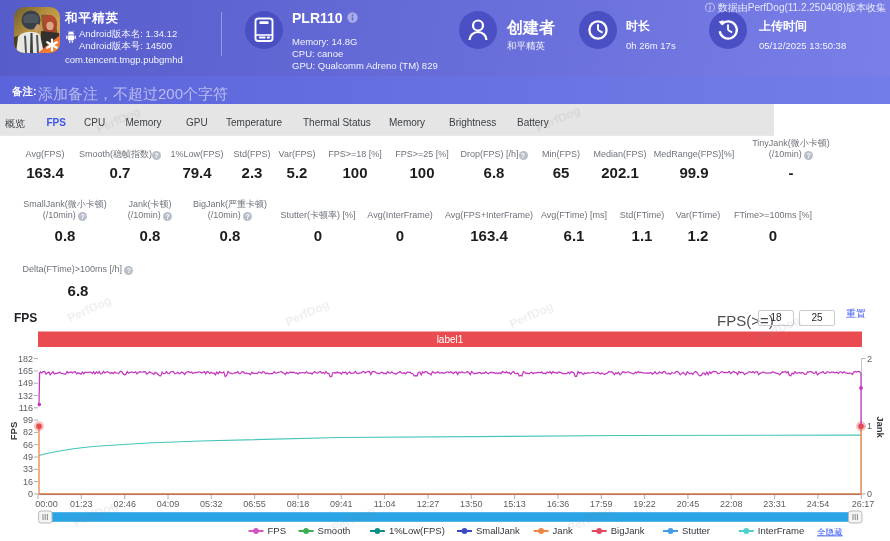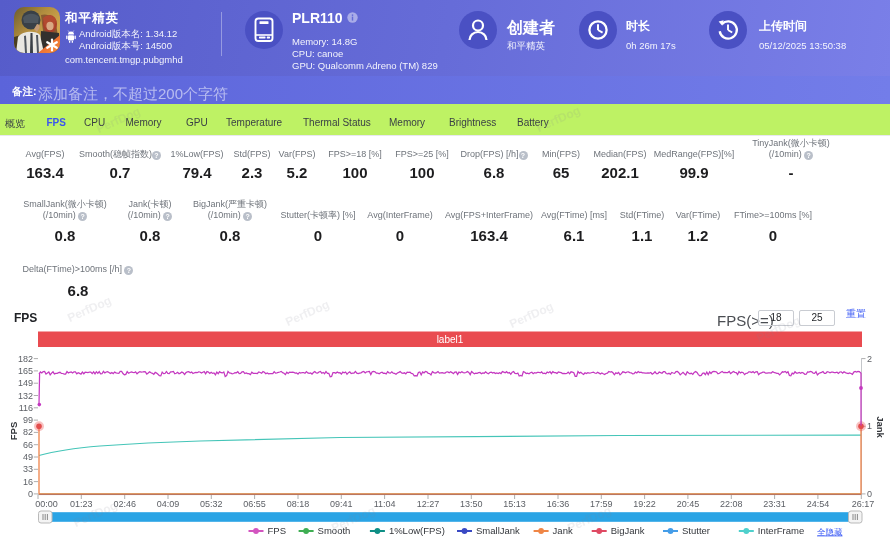--- a/index.html
+++ b/index.html
@@ -112,28 +112,29 @@
   
   <svg class="abs" style="left:709px;top:11px" width="38" height="38" viewBox="0 0 38 38">
     <circle cx="19" cy="19" r="19" fill="#4a50c3"></circle>
     <path d="M12.9,13.1 a8.6,8.6 0 1 1 -2.2,7.2" fill="none" stroke="#fff" stroke-width="2.3"></path>
     <path d="M14.6,9.3 L9.6,10.5 L13.3,14.8 Z" fill="#fff"></path>
     <line x1="19" y1="19" x2="19" y2="13.6" stroke="#fff" stroke-width="1.9"></line>
     <line x1="19" y1="19" x2="23.2" y2="21.5" stroke="#fff" stroke-width="1.9"></line>
   </svg>
   <div class="hd1" style="left:759px;top:18px;font-size:12px">上传时间</div>
   <div class="hd2" style="left:759px;top:40px">05/12/2025 13:50:38</div>
+  <div class="hd2" style="right:4px;top:1px;font-size:10px;color:rgba(255,255,255,0.82)">ⓘ 数据由PerfDog(11.2.250408)版本收集</div>
 </div>
 
 <div class="abs" style="left:0;top:76px;width:890px;height:28px;background:linear-gradient(90deg,#5b64da,#737de9)">
   <span style="position:absolute;left:12px;top:9px;font-size:10.5px;color:#fff;font-weight:700">备注:</span>
   <span style="position:absolute;left:38px;top:9px;font-size:15px;color:rgba(255,255,255,0.55)">添加备注，不超过200个字符</span>
 </div>
 
-<div class="abs" style="left:0;top:104px;width:890px;height:31px;background:#bef264;border-bottom:1px solid #e8e8ee;font-size:10px">
+<div class="abs" style="left:0;top:104px;width:774px;height:31px;background:#e5e5e5;border-bottom:1px solid #e8e8ee;font-size:10px">
 <span style="position:absolute;left:5px;top:13px;color:#3a3f45">概览</span>
     <span style="position:absolute;left:46.5px;top:13px;color:#3b55ee;font-weight:700">FPS</span>
     <span style="position:absolute;left:84px;top:13px;color:#3a3f45">CPU</span>
     <span style="position:absolute;left:125.5px;top:13px;color:#3a3f45">Memory</span>
     <span style="position:absolute;left:186px;top:13px;color:#3a3f45">GPU</span>
     <span style="position:absolute;left:226px;top:13px;color:#3a3f45">Temperature</span>
     <span style="position:absolute;left:303px;top:13px;color:#3a3f45">Thermal Status</span>
     <span style="position:absolute;left:389px;top:13px;color:#3a3f45">Memory</span>
     <span style="position:absolute;left:449px;top:13px;color:#3a3f45">Brightness</span>
     <span style="position:absolute;left:517px;top:13px;color:#3a3f45">Battery</span>

